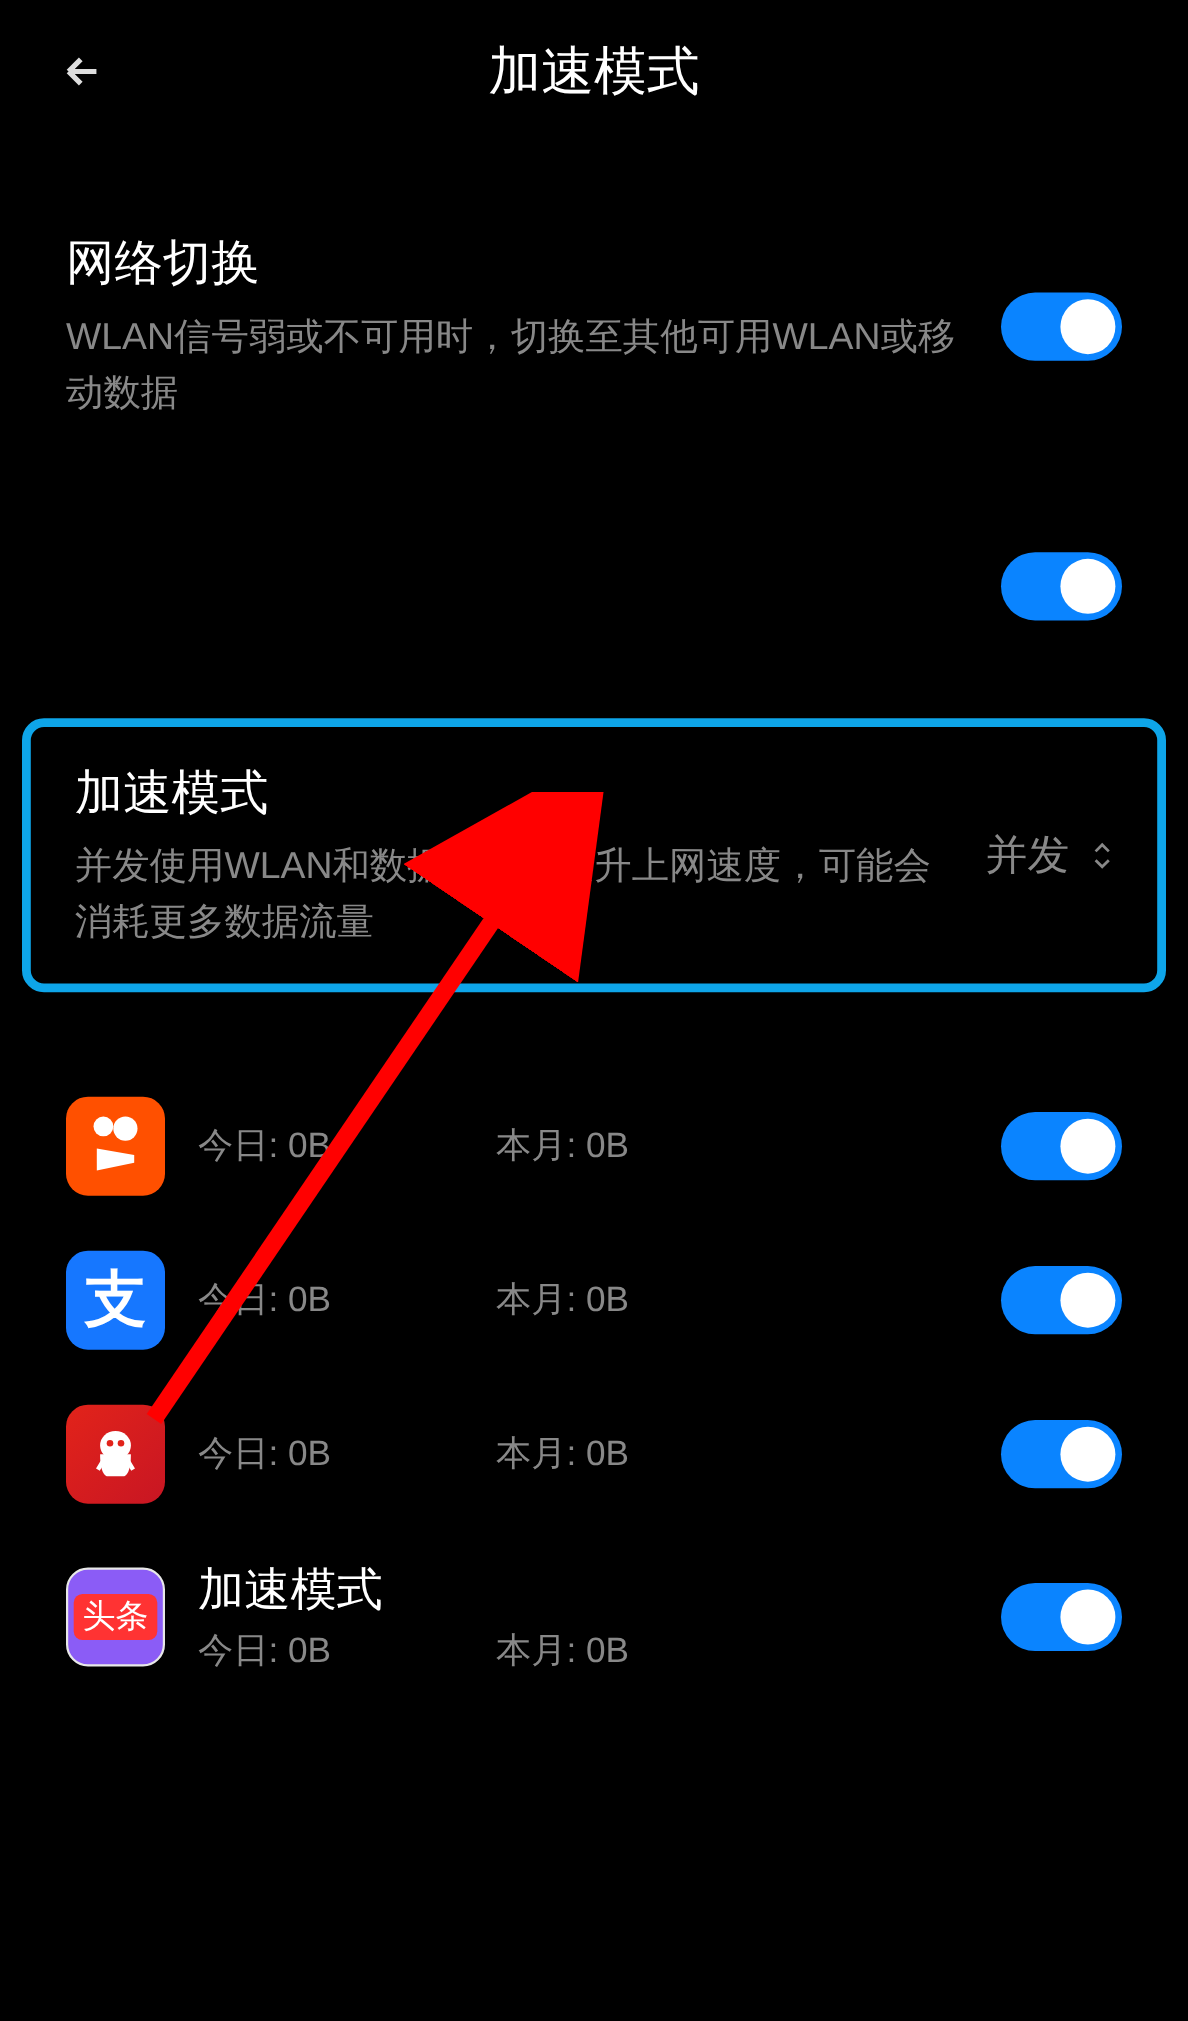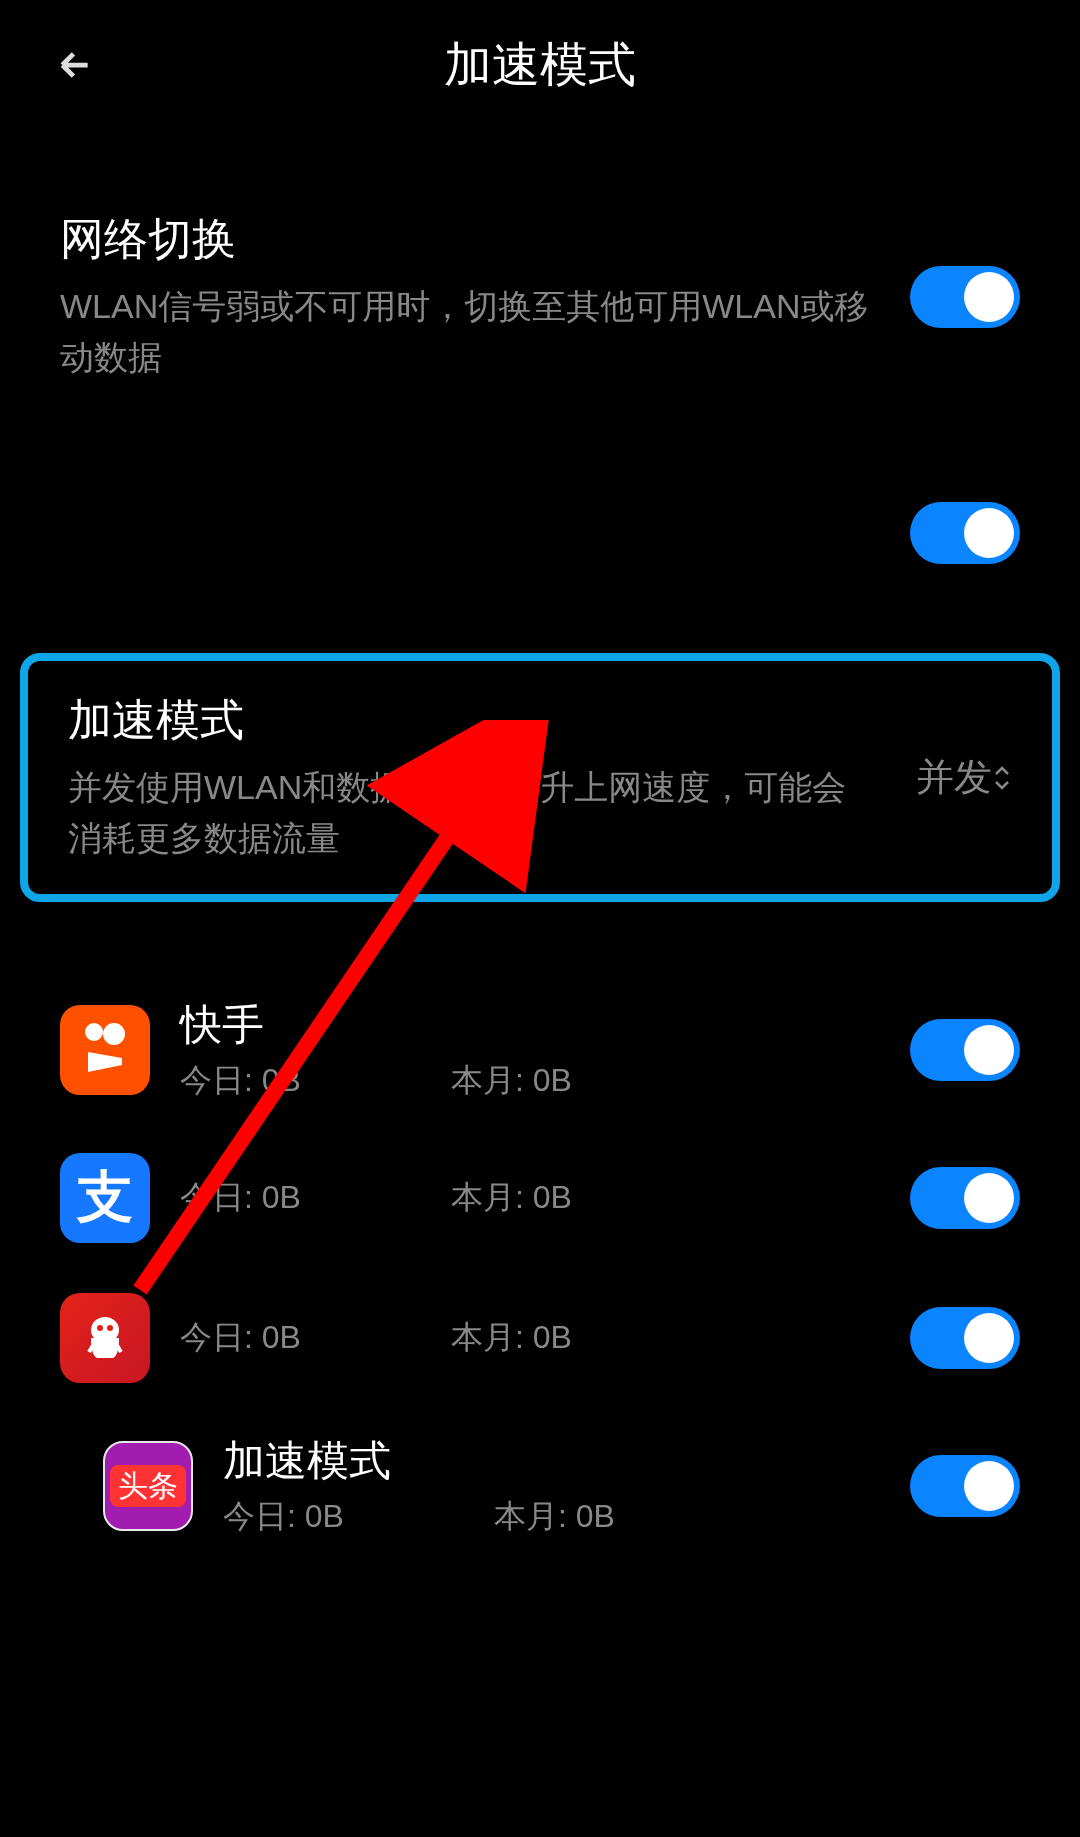--- a/index.html
+++ b/index.html
@@ -89,21 +89,21 @@
     }
     .highlighted {
       border: 8px solid #0ea5e9;
       border-radius: 20px;
       margin: 20px 20px;
       padding: 30px 40px !important;
     }
     .mode-value {
       display: flex;
       align-items: center;
-      gap: 0;
+      gap: 20px;
       color: #888;
       font-size: 38px;
       flex-shrink: 0;
     }
     .chevron-updown {
       display: flex;
       flex-direction: column;
       gap: 2px;
     }
     .chevron-updown svg {
@@ -165,23 +165,22 @@
     }
     .icon-jd {
       background: linear-gradient(135deg, #e2231a 0%, #c81623 100%);
     }
     .icon-jd svg {
       width: 56px;
       height: 56px;
       fill: #fff;
     }
     .icon-toutiao {
-      background: #a21caf;
+      background: #8b5cf6;
       border: 2px solid #e8e8e8;
-      margin-left: 43px;
     }
     .toutiao-block {
       background: #ff3333;
       color: #fff;
       font-size: 30px;
       padding: 6px 8px;
       border-radius: 8px;
       font-weight: 500;
       line-height: 1;
     }
@@ -257,21 +256,20 @@
 
     <div class="app-item">
       <div class="app-icon icon-kuaishou">
         <svg viewBox="0 0 50 60">
           <circle cx="14" cy="12" r="9"></circle>
           <circle cx="34" cy="14" r="11"></circle>
           <path d="M8 32 L8 52 L42 45 L42 38 Z"></path>
         </svg>
       </div>
       <div class="app-info">
-        <div class="app-name">快手</div>
         <div class="app-stats">
           <span>今日: 0B</span>
           <span>本月: 0B</span>
         </div>
       </div>
       <div class="toggle">
         <div class="toggle-knob"></div>
       </div>
     </div>
 

